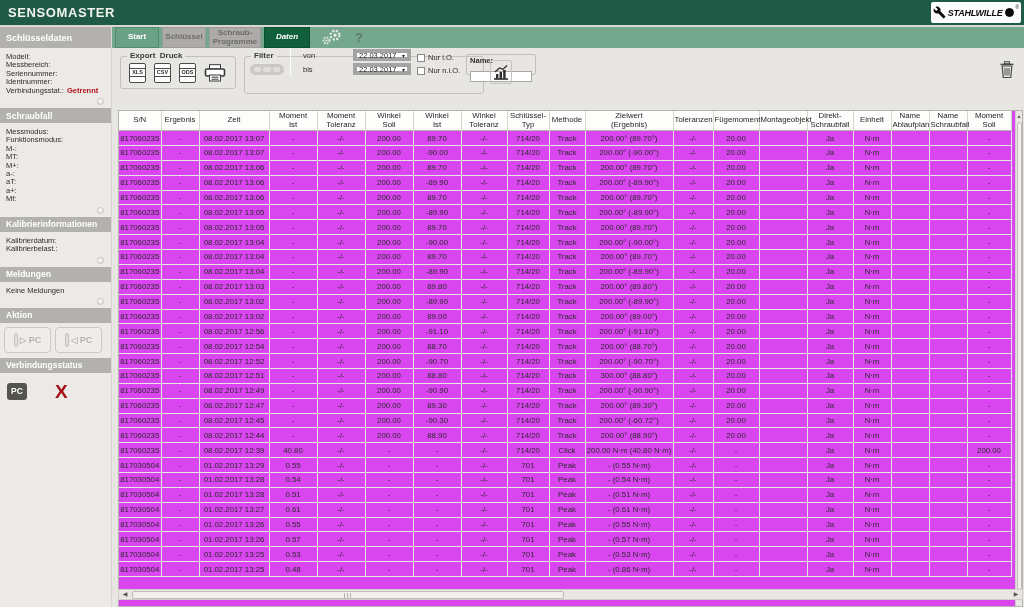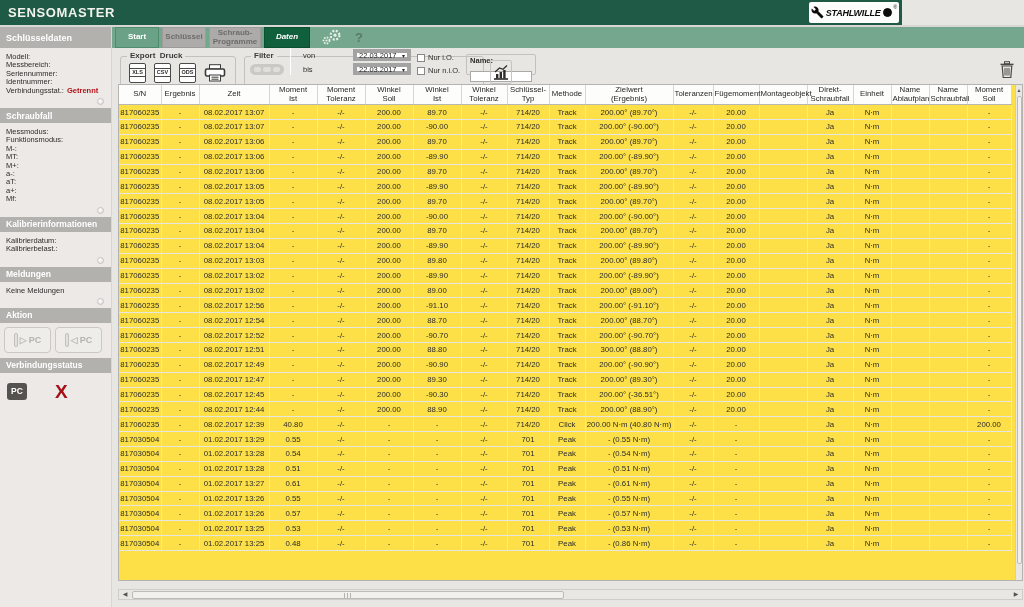--- a/index.html
+++ b/index.html
@@ -1,20 +1,20 @@
 <!DOCTYPE html>
 <html><head>
 <meta charset="utf-8">
 <style>
   * { box-sizing: border-box; margin: 0; padding: 0; }
   html,body { width:1024px; height:607px; overflow:hidden; }
   body { position:relative; font-family:"Liberation Sans", sans-serif; background:#E8E6E2; }
 
   
-  .titlebar { position:absolute; left:0; top:0; width:902px; height:25px; background:#1E5A46; display:flex; align-items:center; }
+  .titlebar { position:absolute; left:0; top:0; width:1024px; height:25px; background:#1E5A46; display:flex; align-items:center; }
   .app-title { color:#F2F2EE; font-weight:bold; font-size:13px; letter-spacing:.6px; padding-left:8px; }
   .logo { position:absolute; right:3px; top:2px; width:90px; height:21px; background:#FDFDFC; border-radius:2px; display:flex; align-items:center; justify-content:center; gap:2px; }
   .logo-text { font-style:italic; font-weight:bold; font-size:9px; color:#0B0B0B; letter-spacing:-.2px; }
   .logo-ring { width:9px; height:9px; border-radius:50%; background:#0B0B0B; border:1.5px solid #0B0B0B; }
   .logo-reg { font-size:5px; color:#0B0B0B; align-self:flex-start; margin-top:2px; }
   .title-sep { position:absolute; left:0; top:25px; width:1024px; height:2px; background:#D9D7D3; }
 
   
   .tabstrip { position:absolute; left:112px; top:27px; width:912px; height:21px; background:#75A78E; display:flex; align-items:stretch; gap:3px; padding-left:3px; }
   .tab { min-width:44px; display:flex; align-items:center; justify-content:center; text-align:center; font-size:8px; font-weight:bold; line-height:1.08; white-space:pre-line; cursor:default; }
@@ -59,21 +59,21 @@
   .checks { display:flex; flex-direction:column; gap:4px; }
   .cb { display:flex; align-items:center; gap:3px; font-size:7.5px; color:#2E2C2A; white-space:nowrap; }
   .cbox { width:8px; height:8px; background:#FFFFFF; border:1px solid #8A8886; }
   .namebox { width:70px; height:21px; border:1px solid #C3C1BE; border-radius:2px; padding:1px 3px; }
   .nlabel { font-size:7.5px; font-weight:bold; color:#2E2C2A; }
   .ninput { width:62px; height:11px; border:1px solid #ABA9A6; background:#FFFFFF; font-size:7.5px; font-family:"Liberation Sans", sans-serif; }
   .chartbtn { position:absolute; left:378px; top:12px; width:22px; height:24px; border:1px solid #C6C4C1; border-radius:2px; display:flex; align-items:center; justify-content:center; background:transparent; }
   .trashbtn { position:absolute; right:8px; top:13px; width:18px; height:20px; background:transparent; border:none; }
 
   
-  .table-wrap { position:absolute; left:118px; top:84px; width:905px; height:497px; background:#fde047; border:1px solid #B5B3B0; overflow:hidden; }
+  .table-wrap { position:absolute; left:118px; top:110px; width:905px; height:497px; background:#d946ef; border:1px solid #B5B3B0; overflow:hidden; }
   table { border-collapse:collapse; table-layout:fixed; width:892px; }
   th { font-size:7.8px; font-weight:normal; color:#1F1F1F; white-space:pre-line; line-height:8.6px; height:19px; padding:1px; text-align:center; vertical-align:middle; border-right:1px solid #D8D6D3; border-bottom:1px solid #B9B7B4; background:#FDFDFC; }
   td { font-size:7.8px; color:#2B2B2B; text-align:center; height:14.87px; padding:0 1px; white-space:nowrap; overflow:hidden; border-right:1px solid #E6E4E1; border-bottom:1px solid #E8E6E3; }
   .vscroll { position:absolute; right:0; top:0; width:7px; height:100%; background:#E9E7E3; border-left:1px solid #CFCDCA; }
   .vs-up { position:absolute; top:1px; left:0; width:6px; height:8px; font-size:5px; color:#55534F; text-align:center; line-height:8px; }
   .vs-thumb { position:absolute; top:11px; left:0.5px; width:5px; height:468px; background:#F2F0EC; border:1px solid #BDBBB8; border-radius:2px; }
   .hscroll { position:absolute; left:118px; top:589px; width:905px; height:11px; background:#E9E7E3; border:1px solid #CFCDCA; }
   .hs-left,.hs-right { position:absolute; top:0; width:10px; height:9px; font-size:6px; color:#55534F; text-align:center; line-height:9px; }
   .hs-left { left:1px; } .hs-right { right:1px; }
   .hs-thumb { position:absolute; left:13px; top:0.5px; width:432px; height:8px; background:#F2F0EC; border:1px solid #BDBBB8; border-radius:2px; }
@@ -733,21 +733,21 @@
           <td>817060235</td>
           <td>-</td>
           <td>08.02.2017 12:45</td>
           <td>-</td>
           <td>-/-</td>
           <td>200.00</td>
           <td>-90.30</td>
           <td>-/-</td>
           <td>714/20</td>
           <td>Track</td>
-          <td>200.00° (-36.51°)</td>
+          <td>200.00° (-60.72°)</td>
           <td>-/-</td>
           <td>20.00</td>
           <td></td>
           <td>Ja</td>
           <td>N·m</td>
           <td></td>
           <td></td>
           <td>-</td>
         </tr>
         <tr>

